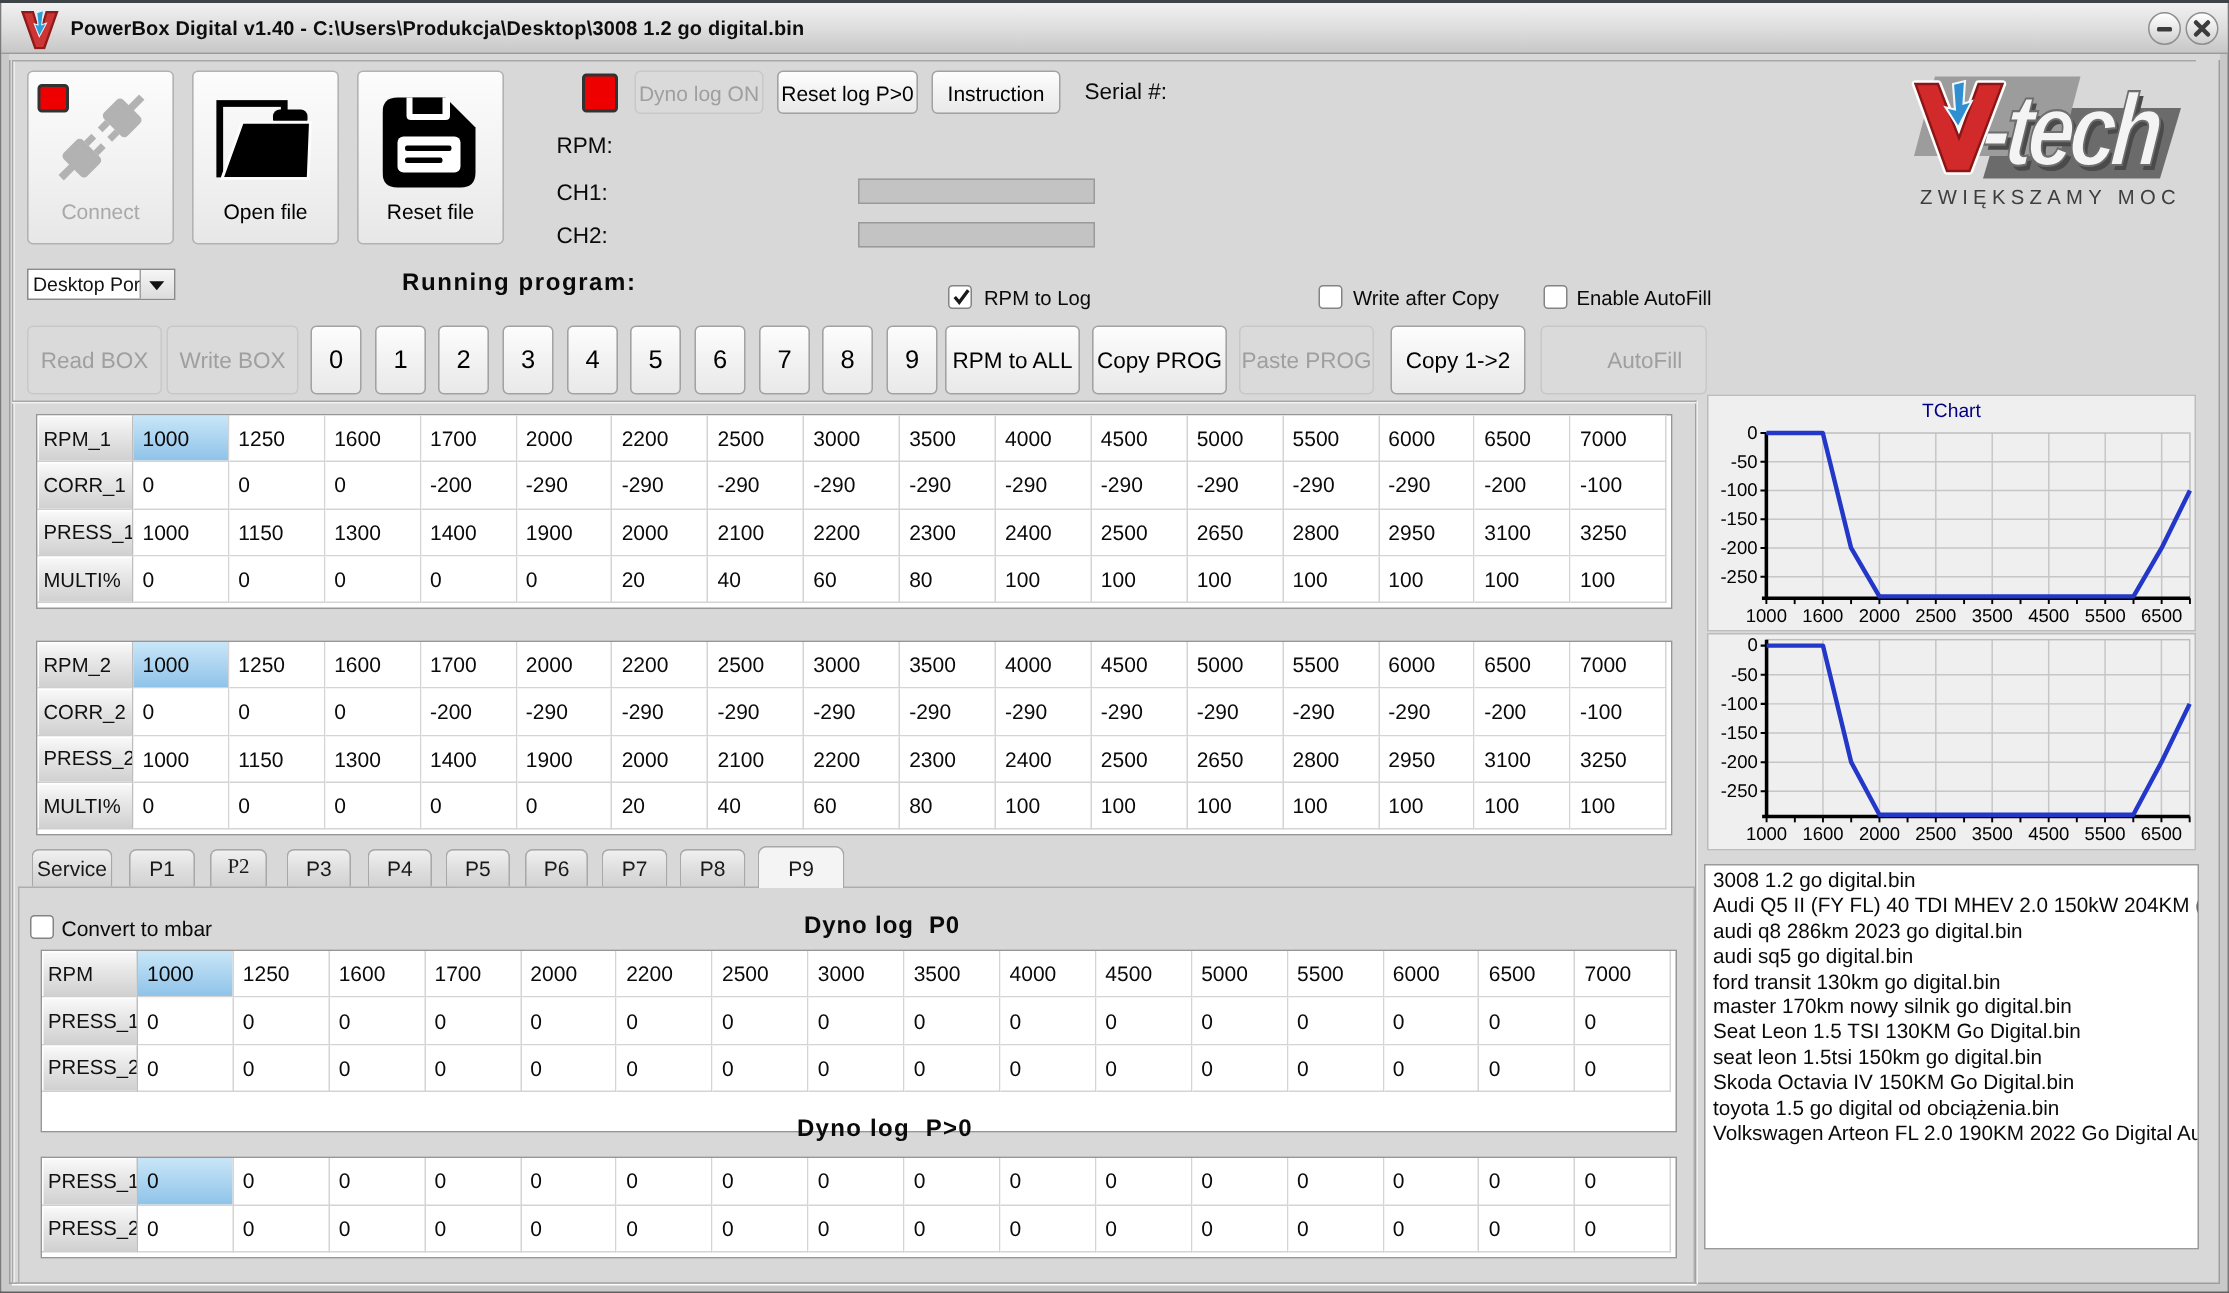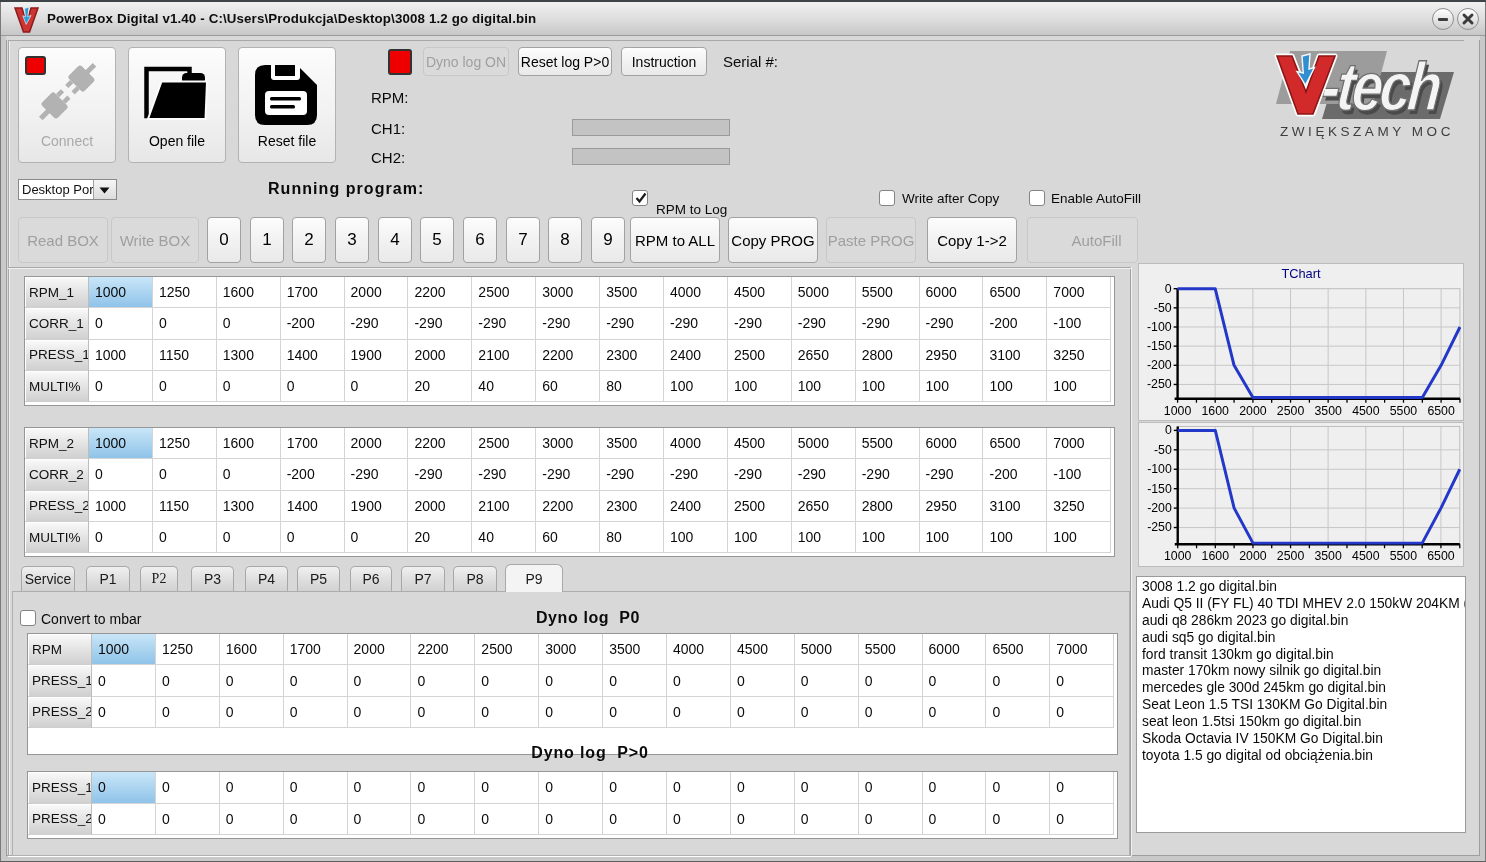--- a/index.html
+++ b/index.html
@@ -94,21 +94,21 @@
 <div class="abs" style="left:18px;top:179px;width:99px;height:21px;background:#fff;border:1px solid #898989;"></div>
 <div class="abs" style="left:22px;top:182px;font-size:13px;color:#111;">Desktop Port</div>
 <div class="abs" style="left:93px;top:180px;width:23px;height:19px;background:linear-gradient(#f6f6f6,#dcdcdc);border-left:1px solid #a0a0a0;"></div>
 <svg class="abs" style="left:99px;top:187px;" width="11" height="7" viewBox="0 0 11 7">
     <path d="M0.5 0.5 H10.5 L5.5 6.5 Z" fill="#111"></path>
   </svg>
 <div class="cb" style="left:632px;top:190px;"></div>
 <svg class="abs" style="left:634px;top:191px;" width="14" height="14" viewBox="0 0 14 14">
     <path d="M2.5 7 L5.5 10.5 L11.5 2.5" fill="none" stroke="#1a1a1a" stroke-width="2.2"></path>
   </svg>
-<div class="cblab" style="left:656px;top:191px;margin-top:11px;">RPM to Log</div>
+<div class="cblab" style="left:656px;top:191px;">RPM to Log</div>
 <div class="cb" style="left:879px;top:190px;"></div>
 <div class="cblab" style="left:902px;top:191px;">Write after Copy</div>
 <div class="cb" style="left:1029px;top:190px;"></div>
 <div class="cblab" style="left:1051px;top:191px;">Enable AutoFill</div>
 <svg class="abs" style="left:1262px;top:44px;" width="210" height="100" viewBox="0 0 210 100">
 <polygon points="74,28 192,28 178,75 60,75" fill="#6b6b6b"></polygon>
 <polygon points="28,7 125,7 111,60 14,60" fill="#9c9c9c"></polygon>
 <g transform="translate(58,66) scale(0.82,1) skewX(-6)">
 <text x="3.5" y="3.5" font-family="Liberation Sans" font-style="italic" font-weight="bold" font-size="68" fill="#4a4a4a" letter-spacing="-4">-tech</text>
 <text x="0" y="0" font-family="Liberation Sans" font-style="italic" font-weight="bold" font-size="68" fill="#f4f4f4" stroke="#6e6e6e" stroke-width="1.4" letter-spacing="-4">-tech</text>
@@ -488,17 +488,17 @@
     <text x="304.9" y="139" text-anchor="middle" font-size="12.5" fill="#000">6500</text>
     <polyline points="38.0,7.5 57.1,7.5 76.1,7.5 95.2,86.3 114.3,121.8 133.3,121.8 152.4,121.8 171.5,121.8 190.5,121.8 209.6,121.8 228.7,121.8 247.7,121.8 266.8,121.8 285.9,121.8 304.9,86.3 324.0,46.9" fill="none" stroke="#2337c8" stroke-width="3" stroke-linejoin="round"></polyline>
   </svg>
 <div class="abs" style="left:1136px;top:576px;width:330px;height:257px;background:#fff;border:1px solid #9a9a9a;padding:2px 0 0 5px;font-size:13.8px;color:#0a0a0a;overflow:hidden;">
     <div style="height:16.9px;line-height:16.9px;white-space:nowrap;overflow:hidden;">3008 1.2 go digital.bin</div>
     <div style="height:16.9px;line-height:16.9px;white-space:nowrap;overflow:hidden;">Audi Q5 II (FY FL) 40 TDI MHEV 2.0 150kW 204KM (2</div>
     <div style="height:16.9px;line-height:16.9px;white-space:nowrap;overflow:hidden;">audi q8 286km 2023 go digital.bin</div>
     <div style="height:16.9px;line-height:16.9px;white-space:nowrap;overflow:hidden;">audi sq5 go digital.bin</div>
     <div style="height:16.9px;line-height:16.9px;white-space:nowrap;overflow:hidden;">ford transit 130km go digital.bin</div>
     <div style="height:16.9px;line-height:16.9px;white-space:nowrap;overflow:hidden;">master 170km nowy silnik go digital.bin</div>
-    <div style="height:16.9px;line-height:16.9px;white-space:nowrap;overflow:hidden;">mercedes gle 300d 245km go digital.bin</div>
     <div style="height:16.9px;line-height:16.9px;white-space:nowrap;overflow:hidden;">Seat Leon 1.5 TSI 130KM Go Digital.bin</div>
     <div style="height:16.9px;line-height:16.9px;white-space:nowrap;overflow:hidden;">seat leon 1.5tsi 150km go digital.bin</div>
     <div style="height:16.9px;line-height:16.9px;white-space:nowrap;overflow:hidden;">Skoda Octavia IV 150KM Go Digital.bin</div>
     <div style="height:16.9px;line-height:16.9px;white-space:nowrap;overflow:hidden;">toyota 1.5 go digital od obciążenia.bin</div>
+    <div style="height:16.9px;line-height:16.9px;white-space:nowrap;overflow:hidden;">Volkswagen Arteon FL 2.0 190KM 2022 Go Digital Au</div>
   </div>
 </body></html>

